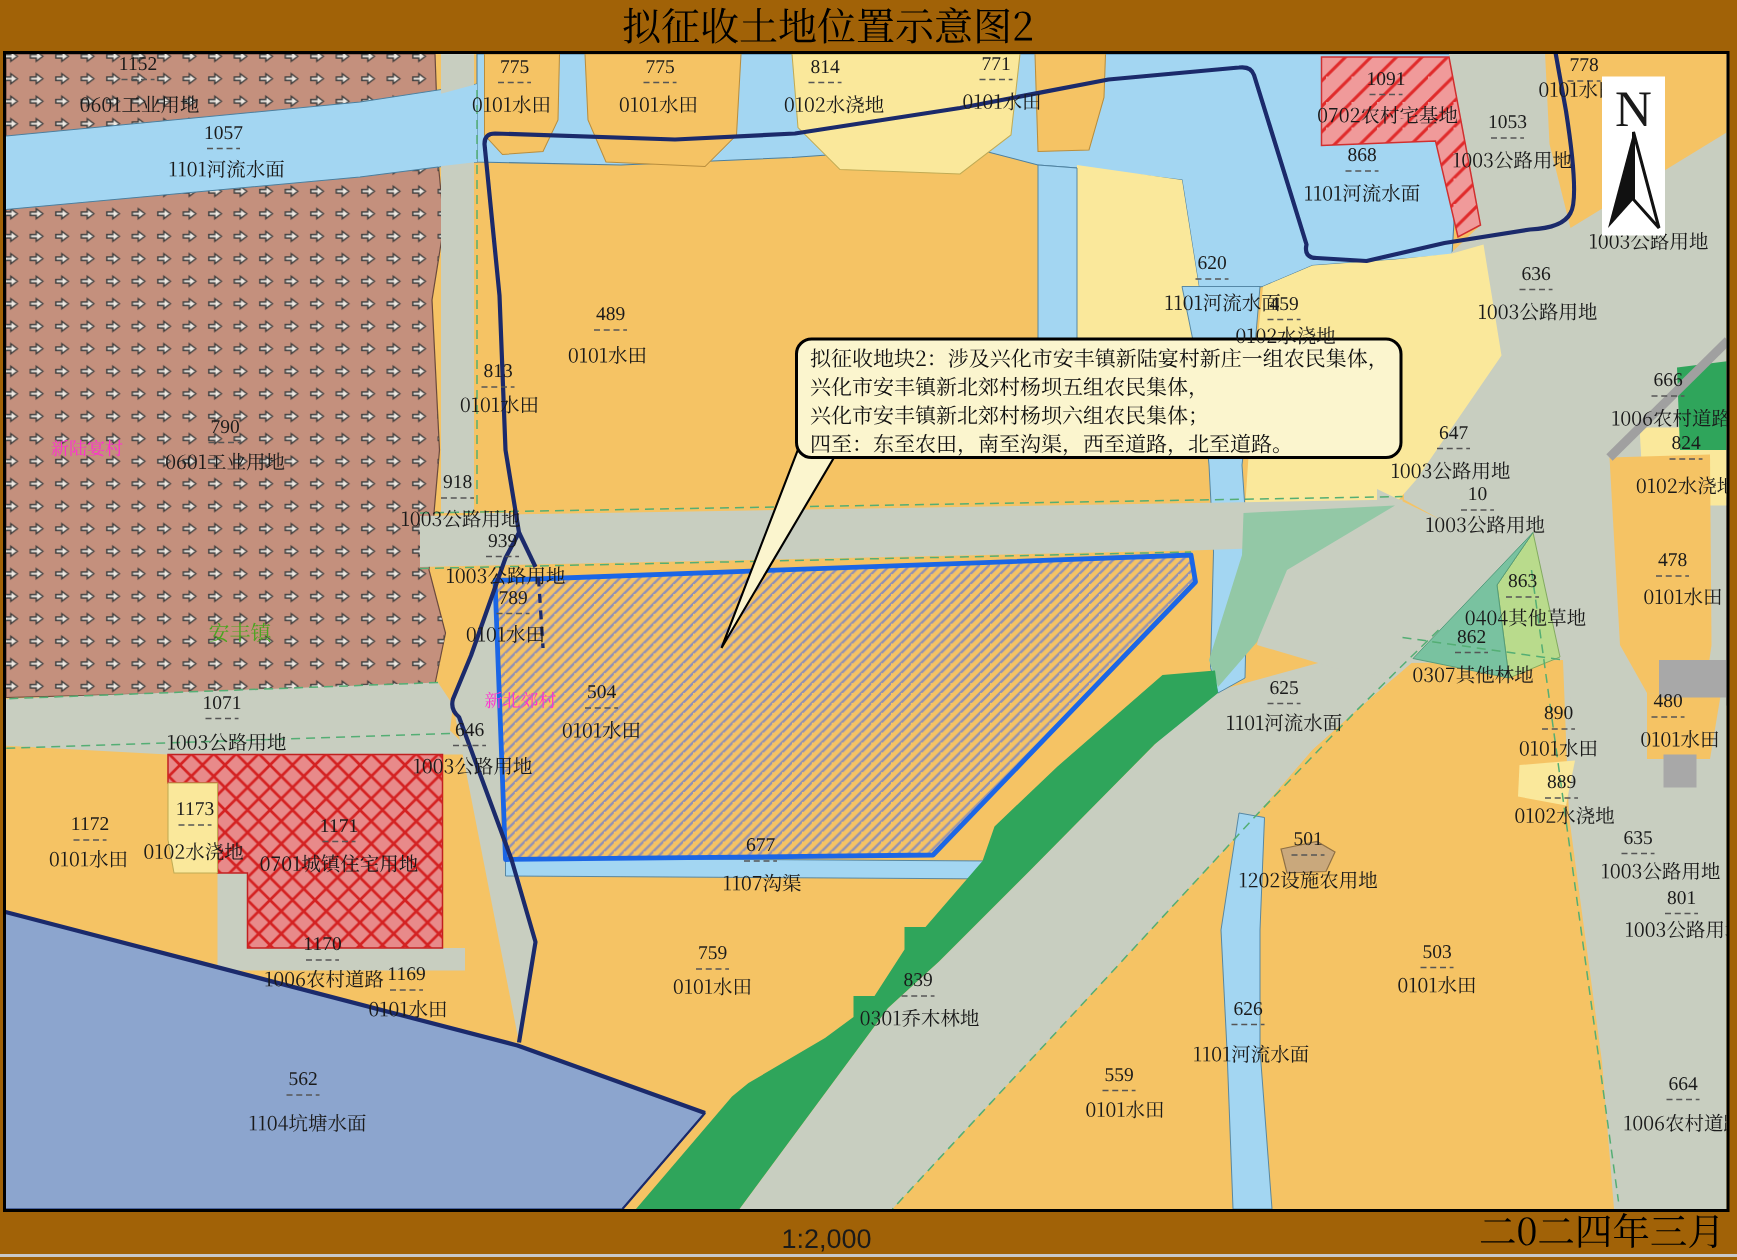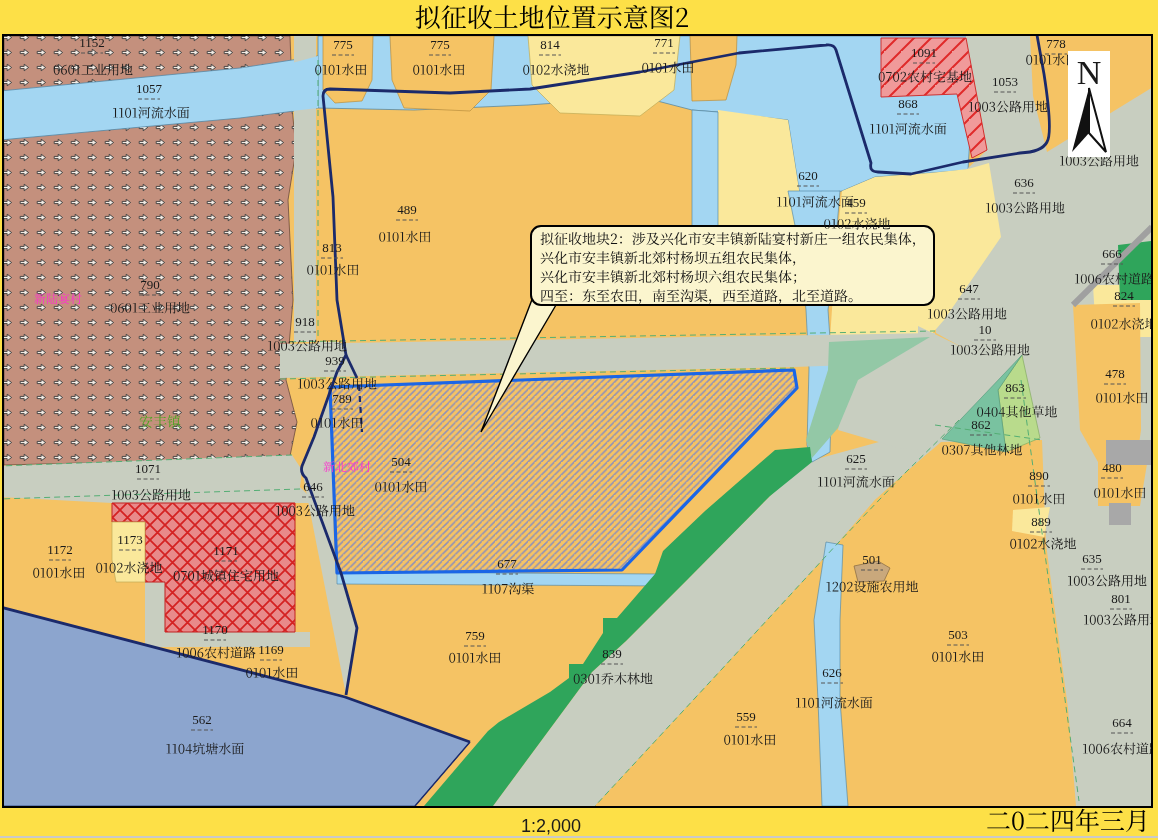--- a/index.html
+++ b/index.html
@@ -1,16 +1,16 @@
 <!DOCTYPE html>
 <html><head>
 <meta charset="utf-8">
 <style>
 html,body{margin:0;padding:0;background:#fff;}
-#page{position:relative;width:1158px;height:840px;background:#fde047;overflow:hidden;}
+#page{position:relative;width:1158px;height:840px;background:#a16207;overflow:hidden;}
 svg{position:absolute;top:0;left:0;}
 text{font-family:"Liberation Serif",serif;fill:#1a1a1a;}
 </style>
 </head>
 <body>
 <div id="page">
 <svg width="1158" height="840" viewBox="0 0 1158 840">
 <defs>
 
 <pattern id="indus" width="17" height="15" patternUnits="userSpaceOnUse">

